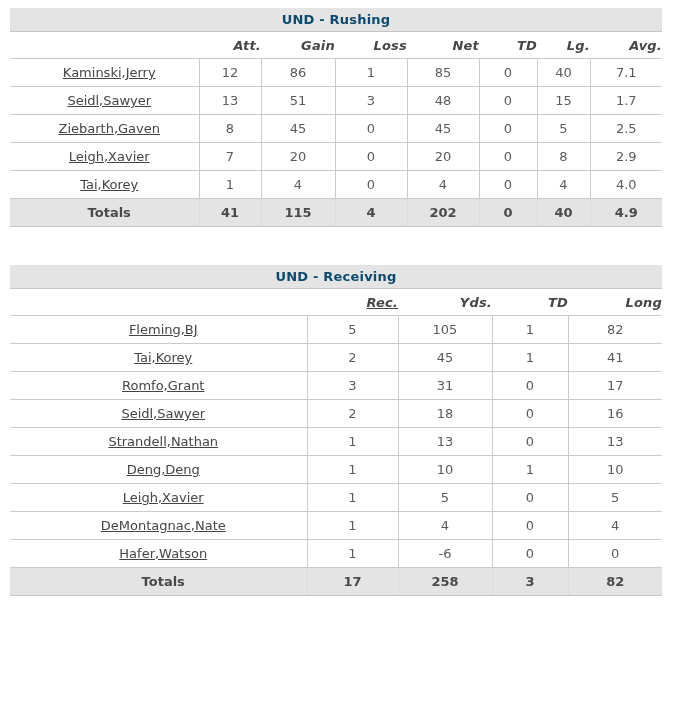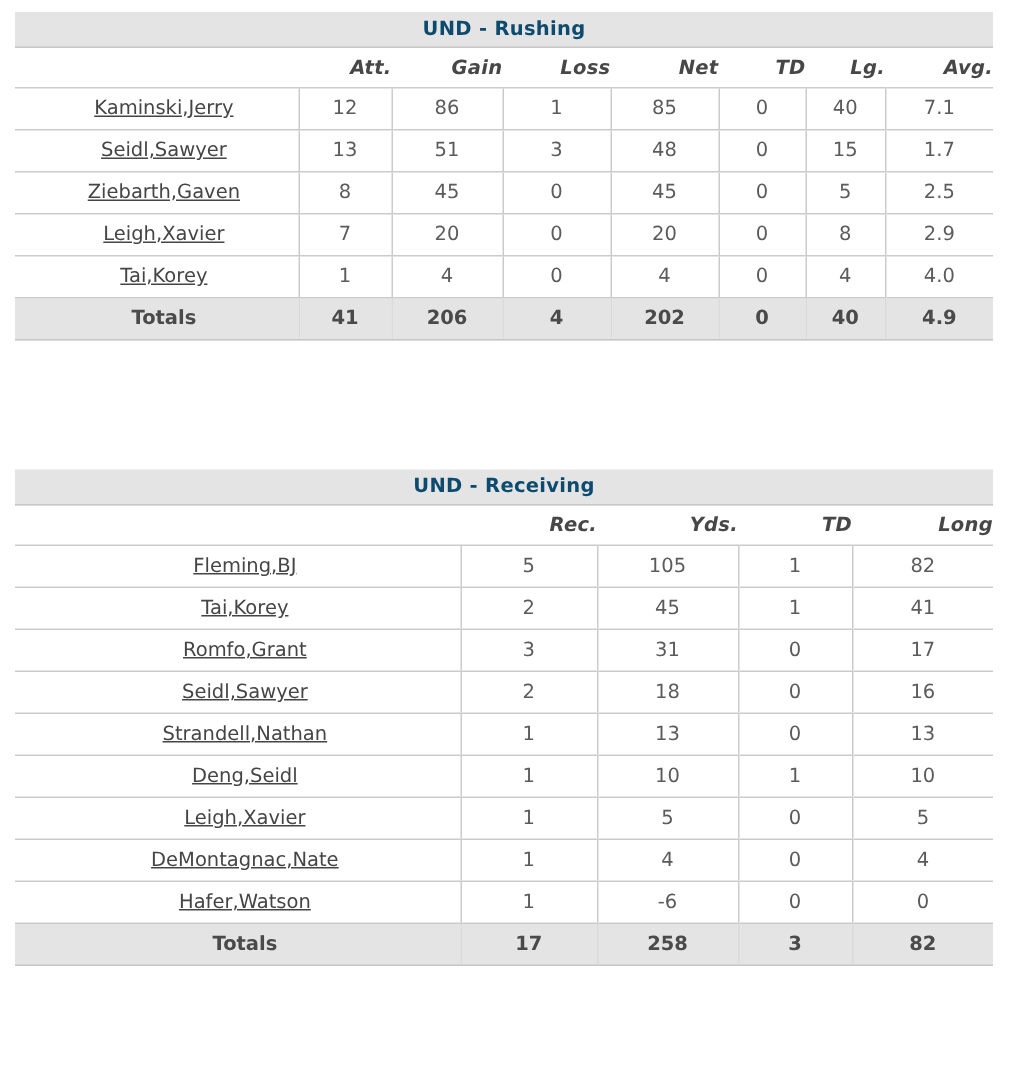--- a/index.html
+++ b/index.html
@@ -3,21 +3,21 @@
 <meta charset="utf-8">
 <style>
   html,body{margin:0;padding:0;background:#ffffff;}
   body{
     width:681px;height:725px;overflow:hidden;
     font-family:"DejaVu Sans","Liberation Sans",sans-serif;
     -webkit-font-smoothing:antialiased;
   }
   .stat-table{width:652px;margin-left:10px;}
   .stat-table.rushing{margin-top:8px;}
-  .stat-table.receiving{margin-top:86px;}
+  .stat-table.receiving{margin-top:38px;}
   .table-title{
     background:#e4e4e4;
     border-bottom:1px solid #c6c6c6;
     height:23px;line-height:23px;
     text-align:center;
     font-weight:bold;font-size:13px;
     color:#0c4a6e;
     letter-spacing:.2px;
   }
   table{
@@ -25,21 +25,21 @@
     font-size:13px;
   }
   thead th{
     font-style:italic;font-weight:bold;font-size:13px;
     color:#474747;text-align:right;
     height:26px;padding:0;
     border-bottom:1px solid #cbcbcb;
     letter-spacing:.2px;
   }
   thead th.name-col{text-align:left;}
-  thead th.sorted span{cursor:pointer;}
+  thead th.sorted span{text-decoration:underline;cursor:pointer;}
   tbody td{
     height:27px;padding:0;
     text-align:center;vertical-align:middle;
     color:#5b5b5b;
     border-bottom:1px solid #cbcbcb;
     border-left:1px solid #cbcbcb;
   }
   tbody td.name{
     border-left:none;text-align:center;padding-left:10px;
   }
@@ -129,21 +129,21 @@
         <td>4</td>
         <td>0</td>
         <td>4</td>
         <td>0</td>
         <td>4</td>
         <td>4.0</td>
       </tr>
       <tr class="totals">
         <td class="name">Totals</td>
         <td>41</td>
-        <td>206</td>
+        <td>115</td>
         <td>4</td>
         <td>202</td>
         <td>0</td>
         <td>40</td>
         <td>4.9</td>
       </tr>
     </tbody>
   </table>
 </div>
 
@@ -196,21 +196,21 @@
         <td>16</td>
       </tr>
       <tr>
         <td class="name"><a class="player">Strandell,Nathan</a></td>
         <td>1</td>
         <td>13</td>
         <td>0</td>
         <td>13</td>
       </tr>
       <tr>
-        <td class="name"><a class="player">Deng,Seidl</a></td>
+        <td class="name"><a class="player">Deng,Deng</a></td>
         <td>1</td>
         <td>10</td>
         <td>1</td>
         <td>10</td>
       </tr>
       <tr>
         <td class="name"><a class="player">Leigh,Xavier</a></td>
         <td>1</td>
         <td>5</td>
         <td>0</td>

